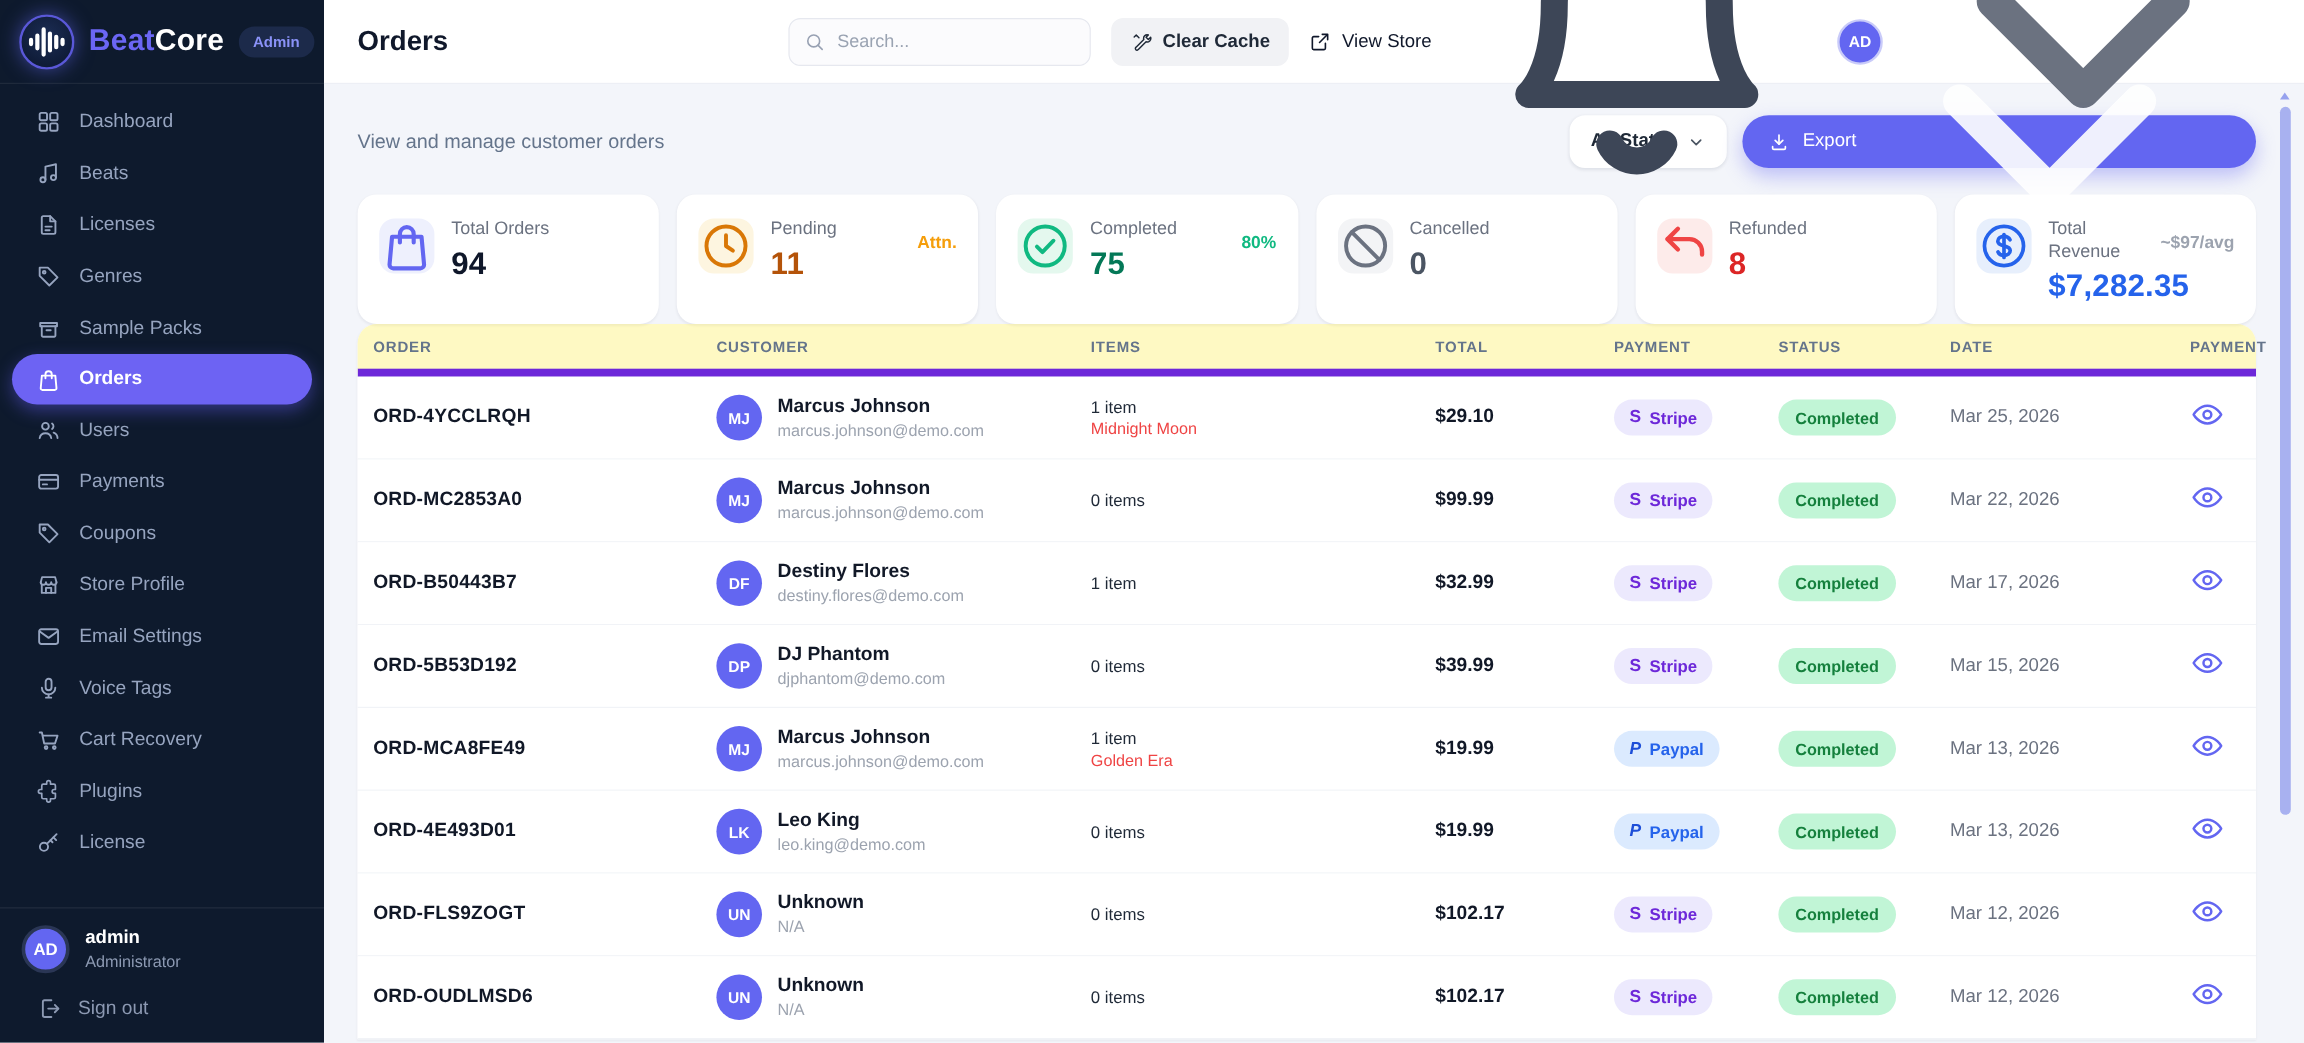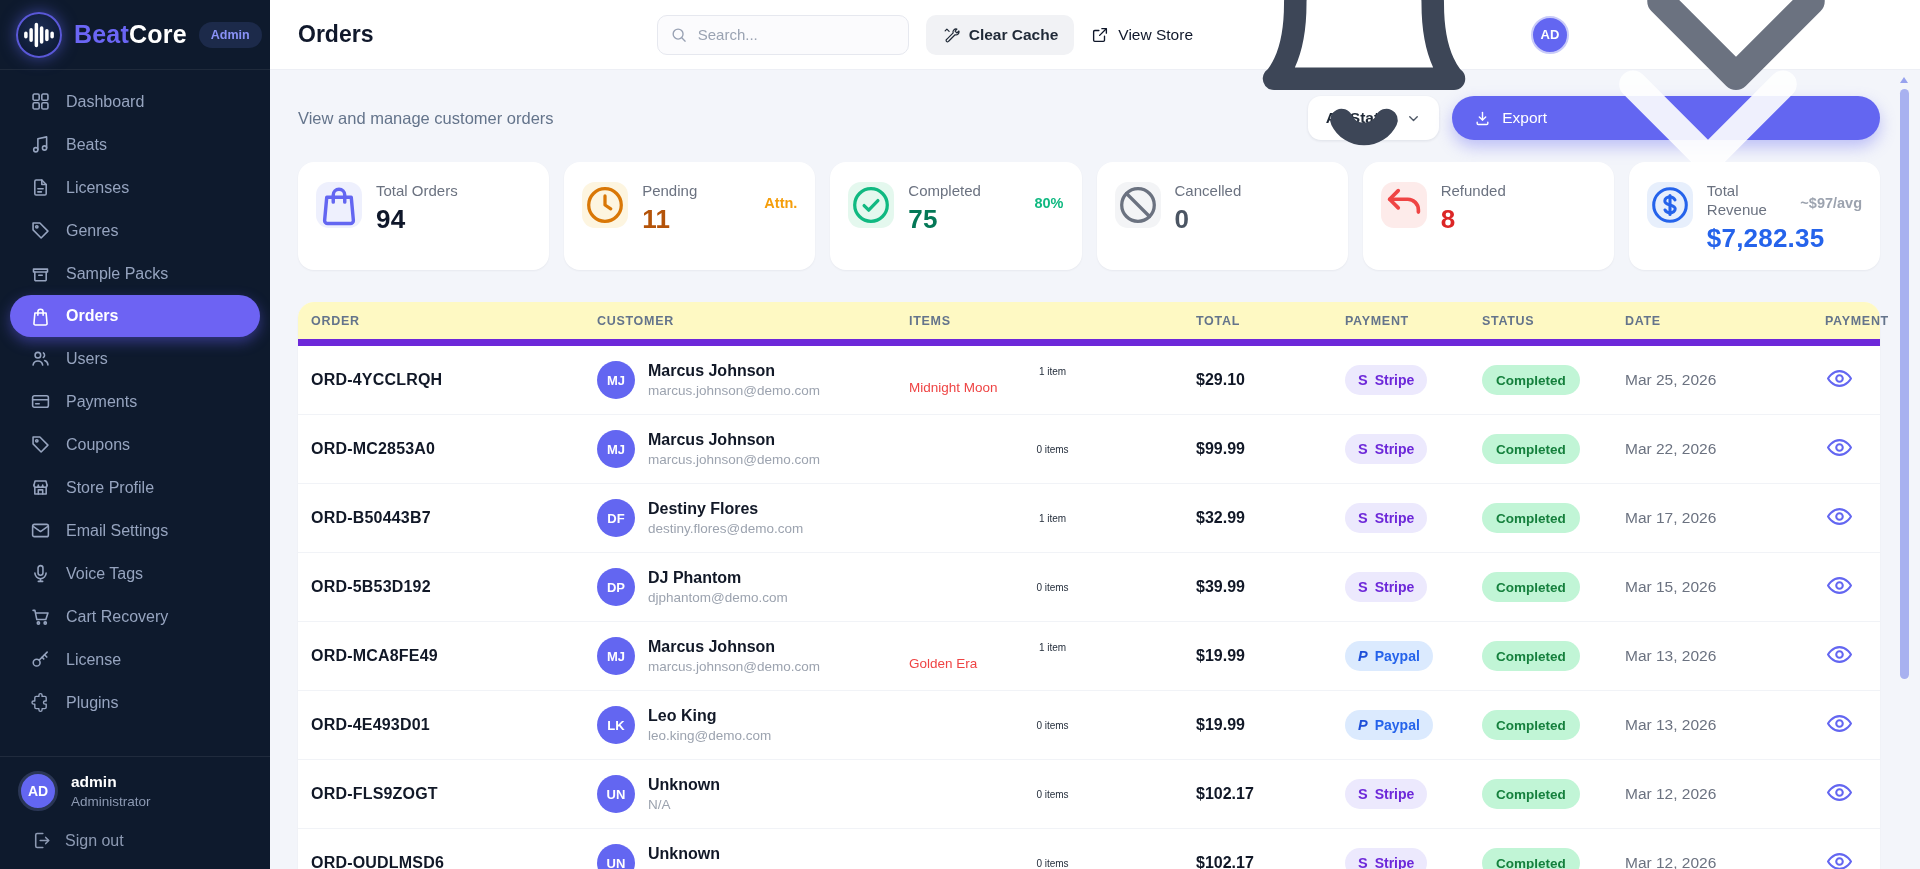--- a/index.html
+++ b/index.html
@@ -75,21 +75,21 @@
   .btn-status { height:44px; background:#fff; border:none; box-shadow:0 1px 3px rgba(16,24,40,.09);
     border-radius:13px; padding:0 18px; font-size:15.5px; font-weight:600; color:#1f2937;
     display:flex; gap:9px; align-items:center; cursor:pointer; font-family:inherit; }
   .btn-status svg { width:15px; height:15px; color:#4b5563; }
   .btn-export { height:44px; background:#6366f1; color:#fff; border:none; border-radius:999px;
     padding:0 22px; display:flex; gap:11px; align-items:center; font-size:15.5px; font-weight:400;
     box-shadow:0 7px 16px rgba(99,102,241,.38); cursor:pointer; font-family:inherit; }
   .btn-export svg { width:17px; height:17px; }
   .btn-export .chev-sm svg { width:14px; height:14px; opacity:.9; }
 
-  .stats { display:flex; gap:15px; margin-bottom:32px; }
+  .stats { display:flex; gap:15px; }
   .stat-card { flex:1; background:#fff; border-radius:16px; padding:20px 18px; height:108px;
     box-shadow:0 1px 2px rgba(16,24,40,.05); display:flex; gap:14px; align-items:flex-start; min-width:0; }
   .stat-icon { width:46px; height:46px; border-radius:13px; display:flex; align-items:center;
     justify-content:center; flex-shrink:0; }
   .stat-icon svg { width:23px; height:23px; }
   .stat-info { min-width:0; }
   .stat-label { font-size:15px; color:#6b7280; line-height:1.25; }
   .stat-value { font-size:26px; font-weight:800; margin-top:3px; color:#0f172a; letter-spacing:.2px; }
   .stat-extra { margin-left:auto; font-size:14.5px; font-weight:700; margin-top:13px; white-space:nowrap; }
 
@@ -100,21 +100,21 @@
   .thead { height:44px; background:#fef9c3; border-bottom:7px solid #6d28d9; border-radius:16px 16px 0 0; }
   .th { font-size:12.5px; font-weight:700; color:#64748b; letter-spacing:.7px; }
   .th:last-child { text-align:right; padding-right:18px; }
   .tbody .trow { height:69px; border-bottom:1px solid #f1f3f7; background:#fff; }
   .cell-order { font-size:16px; font-weight:600; color:#111827; letter-spacing:.2px; }
   .cell-customer { display:flex; align-items:center; gap:13px; }
   .row-avatar { width:38px; height:38px; border-radius:50%; background:#6366f1; color:#fff;
     font-size:13px; font-weight:700; display:flex; align-items:center; justify-content:center; flex-shrink:0; }
   .cust-name { font-size:16px; font-weight:700; color:#111827; }
   .cust-email { font-size:13.5px; color:#9ca3af; margin-top:3px; }
-  .cell-items .qty { font-size:10px; color:#1f2937;text-align:center; }
+  .cell-items .qty { font-size:14px; color:#1f2937; }
   .cell-items .note { font-size:13.5px; color:#ef4444; margin-top:3px; }
   .cell-total { font-size:16px; font-weight:700; color:#111827; }
   .pay { display:inline-flex; align-items:center; gap:7px; height:30px; padding:0 13px;
     border-radius:999px; font-size:14px; font-weight:600; }
   .pay.stripe { background:#ece9fd; color:#6d28d9; }
   .pay.paypal { background:#dbeafe; color:#2563eb; }
   .pay-glyph { font-weight:900; font-size:14.5px; }
   .pay.paypal .pay-glyph { font-style:italic; color:#1d4ed8; }
   .status-pill { display:inline-flex; height:30px; padding:0 14px; border-radius:999px;
     background:#c1f5d6; color:#15803d; font-size:13.5px; font-weight:700; align-items:center; }
@@ -285,37 +285,37 @@
               <circle cx="9.6" cy="19.4" r="1.3"></circle>
               <circle cx="17.4" cy="19.4" r="1.3"></circle>
               <path d="M3.5 5h2.1l2.2 10.5h10.3L20.5 8H7"></path>
             </svg>
           </span>
     <span class="nav-label">Cart Recovery</span>
   </a>
 
   <a class="nav-item">
     <span class="nav-icon">
+            <svg viewBox="0 0 24 24" fill="none" stroke="currentColor" stroke-width="1.6" stroke-linecap="round" stroke-linejoin="round" style="width:100%;height:100%;display:block">
+              <path d="M10.2 3.6a1.8 1.8 0 0 1 3.6 0V5h3.2A1.5 1.5 0 0 1 18.5 6.5v3.7h-1.3a1.8 1.8 0 0 0 0 3.6h1.3v3.7a1.5 1.5 0 0 1-1.5 1.5h-3.2v1.4a1.8 1.8 0 0 1-3.6 0V19H7A1.5 1.5 0 0 1 5.5 17.5v-3.7H4.1a1.8 1.8 0 0 1 0-3.6h1.4V6.5A1.5 1.5 0 0 1 7 5h3.2z"></path>
+            </svg>
+          </span>
+    <span class="nav-label">Plugins</span>
+  </a>
+
+  <a class="nav-item">
+    <span class="nav-icon">
             <svg viewBox="0 0 24 24" fill="none" stroke="currentColor" stroke-width="1.8" stroke-linecap="round" stroke-linejoin="round" style="width:100%;height:100%;display:block">
               <circle cx="7.6" cy="15.6" r="3.9"></circle>
               <path d="m10.6 12.6 9-9"></path>
               <path d="m16.6 6.6 2.6 2.6"></path>
               <path d="m13.8 9.4 1.9 1.9"></path>
             </svg>
           </span>
     <span class="nav-label">License</span>
-  </a>
-
-  <a class="nav-item">
-    <span class="nav-icon">
-            <svg viewBox="0 0 24 24" fill="none" stroke="currentColor" stroke-width="1.6" stroke-linecap="round" stroke-linejoin="round" style="width:100%;height:100%;display:block">
-              <path d="M10.2 3.6a1.8 1.8 0 0 1 3.6 0V5h3.2A1.5 1.5 0 0 1 18.5 6.5v3.7h-1.3a1.8 1.8 0 0 0 0 3.6h1.3v3.7a1.5 1.5 0 0 1-1.5 1.5h-3.2v1.4a1.8 1.8 0 0 1-3.6 0V19H7A1.5 1.5 0 0 1 5.5 17.5v-3.7H4.1a1.8 1.8 0 0 1 0-3.6h1.4V6.5A1.5 1.5 0 0 1 7 5h3.2z"></path>
-            </svg>
-          </span>
-    <span class="nav-label">Plugins</span>
   </a>
 </nav>
 
     <div class="sidebar-bottom">
       <div class="user-avatar">AD</div>
       <div>
         <div class="user-name">admin</div>
         <div class="user-role">Administrator</div>
       </div>
     </div>

